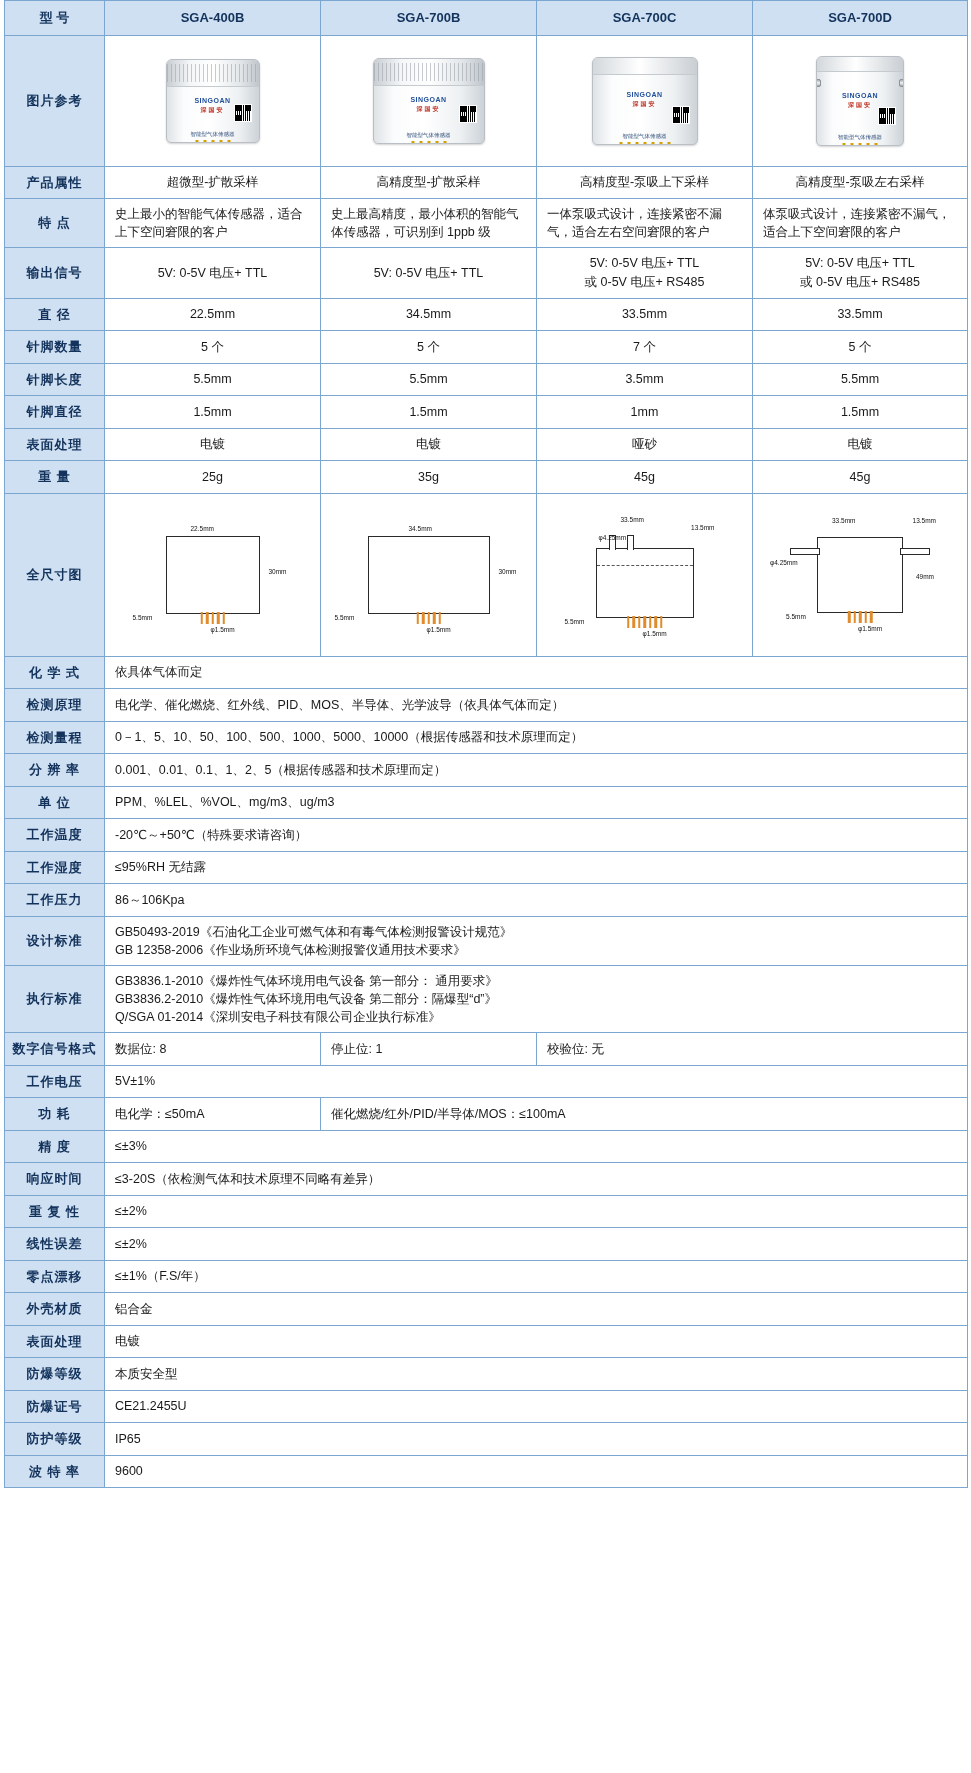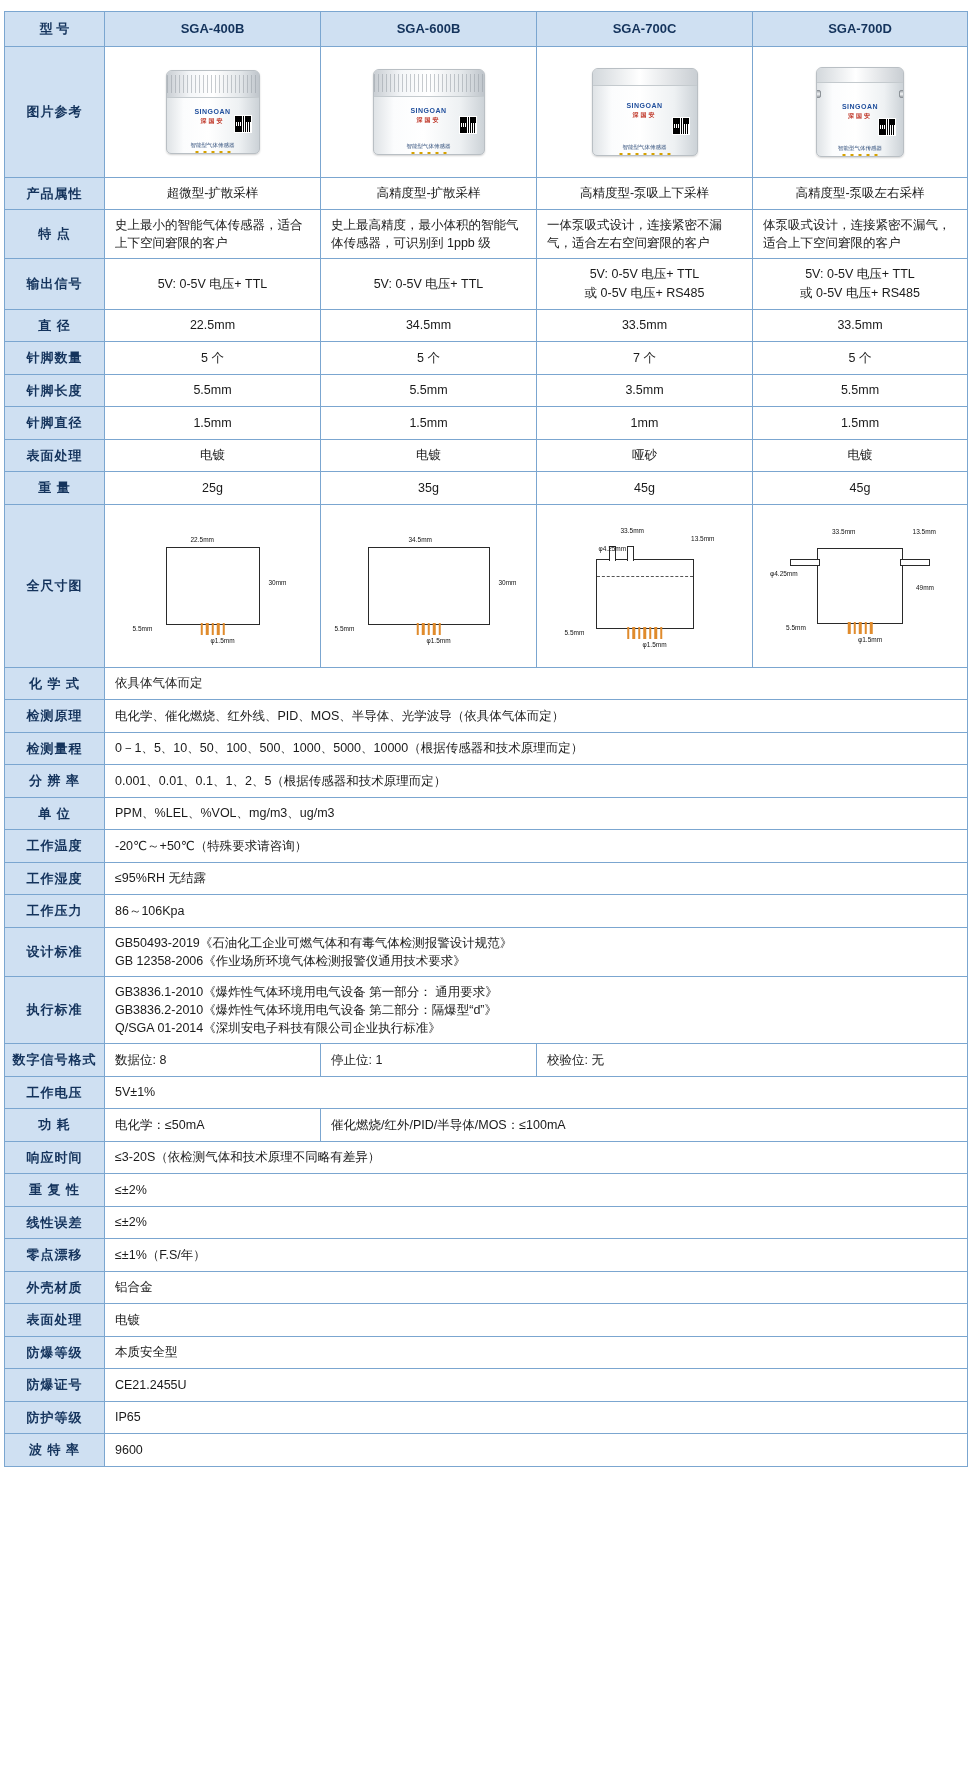--- a/index.html
+++ b/index.html
@@ -1,17 +1,17 @@
 <!DOCTYPE html>
 <html><head>
 <meta charset="utf-8">
 <style>
   html,body{margin:0;padding:0;background:#ffffff;}
   body{font-family:"Liberation Sans","DejaVu Sans",sans-serif;color:#1a1a1a;}
-  #sheet{width:971px;box-sizing:border-box;padding:11px 4px 0 4px;}
+  #sheet{width:971px;box-sizing:border-box;padding:0 4px 0 4px;}
   table{border-collapse:collapse;width:963px;table-layout:fixed;}
   td{border:1px solid #7ba6d0;vertical-align:middle;font-size:12.5px;line-height:1.5;}
   td.lbl{
      width:100px;background:#cfe0f2;text-align:center;font-weight:bold;
      color:#14335c;font-size:13px;letter-spacing:1px;padding:6px 2px;
   }
   td.val{padding:6px 8px;text-align:center;background:#ffffff;}
   td.val.left{text-align:left;padding-left:10px;}
   td.hdr{background:#cfe0f2;text-align:center;font-weight:bold;color:#14335c;font-size:13px;padding:7px 2px;}
   .tight{line-height:1.45;}
@@ -68,21 +68,21 @@
         <col style="width:216px">
         <col style="width:216px">
         <col style="width:216px">
         <col style="width:215px">
   </colgroup>
 
   <tbody>
         <tr>
     <td class="hdr">型    号</td>
     <td class="hdr">SGA-400B</td>
-    <td class="hdr">SGA-600B</td>
+    <td class="hdr">SGA-700B</td>
     <td class="hdr">SGA-700C</td>
     <td class="hdr">SGA-700D</td>
   </tr>
 
   <tr>
     <td class="lbl">图片参考</td>
 
     <td class="val imgcell">
       <div class="sensor-wrap">
         <div class="body-cyl" style="width:92px;height:82px;">
@@ -385,20 +385,24 @@
     <td class="val left" colspan="4">5V±1%</td>
   </tr>
 
   <tr>
     <td class="lbl">功      耗</td>
     <td class="val left">电化学：≤50mA</td>
     <td class="val left" colspan="3">催化燃烧/红外/PID/半导体/MOS：≤100mA</td>
   </tr>
 
   <tr>
+    <td class="lbl">精    度</td>
+    <td class="val left" colspan="4">≤±3%</td>
+  </tr>
+  <tr>
     <td class="lbl">响应时间</td>
     <td class="val left" colspan="4">≤3-20S（依检测气体和技术原理不同略有差异）</td>
   </tr>
   <tr>
     <td class="lbl">重 复 性</td>
     <td class="val left" colspan="4">≤±2%</td>
   </tr>
   <tr>
     <td class="lbl">线性误差</td>
     <td class="val left" colspan="4">≤±2%</td>

